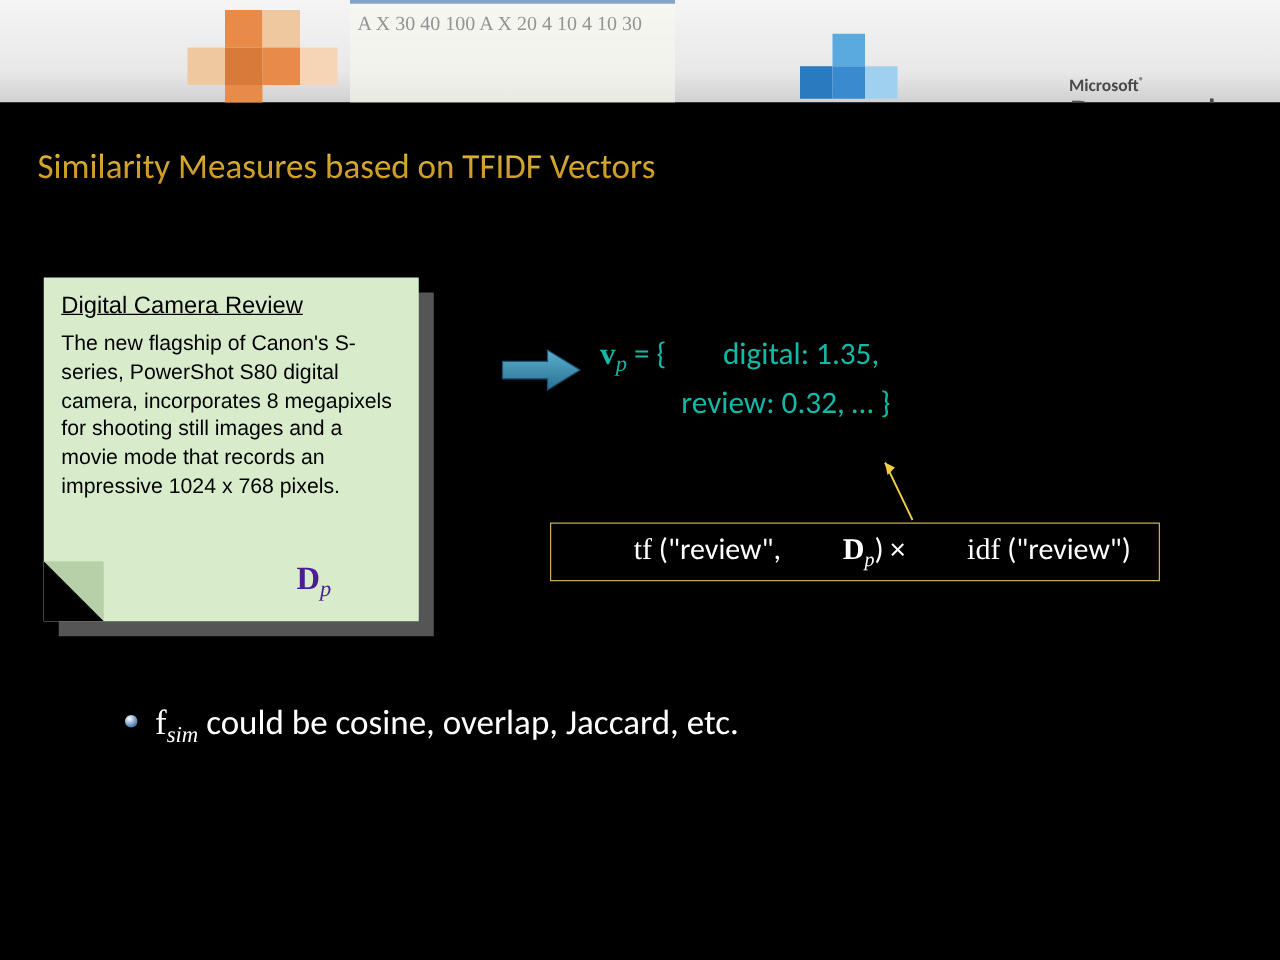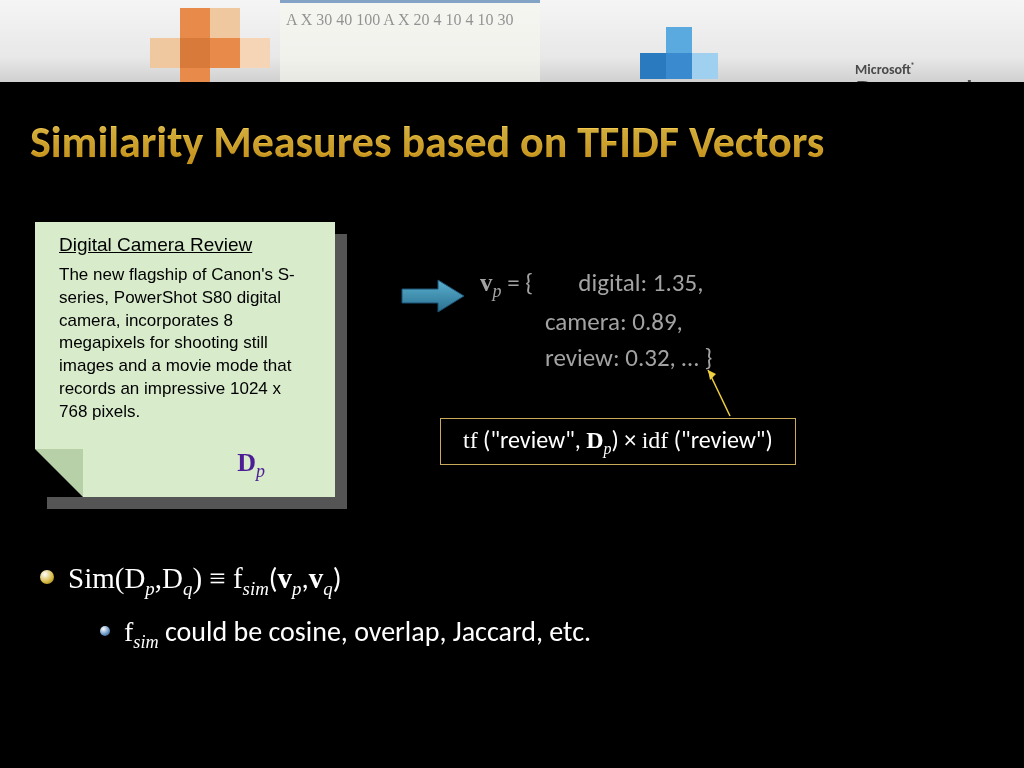--- a/index.html
+++ b/index.html
@@ -60,22 +60,22 @@
     position: absolute;
     right: 40px;
     top: 12px;
     text-align: left;
     color: #4a4a4a;
   }
   .ms-logo .ms { font-size: 14px; font-weight: 600; margin-top: 48px; }
   .ms-logo .ms sup { font-size: 8px; }
   .ms-logo .research { font-size: 34px; font-weight: 400; letter-spacing: 0.5px; line-height: 0.9; }
   .slide-title {
-    font-size: 44px;
-    font-weight: 700;
+    font-size: 28px;
+    font-weight: 400;
     padding: 30px 30px 20px 30px;
     background: linear-gradient(to bottom, #fff2cc 0%, #f5c842 45%, #d99000 100%);
     -webkit-background-clip: text;
     background-clip: text;
     color: transparent;
     text-shadow: 0 1px 1px rgba(0,0,0,0.15);
     filter: drop-shadow(0 1px 0 rgba(255,255,255,0.05));
   }
   .sticky-wrap {
     position: absolute;
@@ -90,21 +90,21 @@
     width: 300px; height: 275px;
     background: #555;
   }
   .sticky-note {
     position: absolute;
     left: 0; top: 0;
     width: 300px;
     height: 275px;
     background: #d8eccc;
     color: #000;
-    padding: 10px 24px;
+    padding: 10px 14px;
     font-family: Arial, sans-serif;
     font-size: 17px;
     line-height: 1.35;
   }
   .sticky-title {
     text-decoration: underline;
     font-size: 19px;
     margin-bottom: 6px;
   }
   .sticky-note .dp {
@@ -128,39 +128,39 @@
   }
   .arrow {
     position: absolute;
     left: 400px;
     top: 278px;
   }
   .vector-box {
     position: absolute;
     left: 480px;
     top: 265px;
-    color: #a3a3a3;
+    color: #14b8a6;
     font-size: 25px;
     line-height: 1.45;
     font-family: "Segoe UI", Calibri, sans-serif;
   }
   .vector-box .vp { font-family: "Times New Roman", serif; font-weight: bold; }
   .vector-box .vp sub { font-style: italic; font-weight: normal; font-size: 18px; }
   .vector-line2, .vector-line3 { padding-left: 65px; }
   .formula-box {
     position: absolute;
     left: 440px;
     top: 418px;
     border: 1px solid #c9a95a;
     padding: 6px 22px;
     color: #fff;
     font-size: 24px;
     font-family: "Segoe UI", Calibri, sans-serif;
   }
-  .formula-box .rm { font-family: "Times New Roman", serif; }
+  .formula-box .rm { font-family: "Times New Roman", serif; margin-left: 44px; }
   .formula-box .bold { font-weight: bold; }
   .formula-box sub { font-style: italic; font-size: 16px; font-family: "Times New Roman", serif; }
   .yellow-arrow {
     position: absolute;
     left: 700px;
     top: 362px;
   }
   .bullets {
     position: absolute;
     left: 40px;
@@ -251,41 +251,34 @@
       </linearGradient>
     </defs>
     <polygon points="2,11 38,11 38,2 64,18 38,34 38,25 2,25" fill="url(#ag)" stroke="#1a5070" stroke-width="1"></polygon>
   </svg>
 </div>
 
 <div class="vector-box">
   <div>
     <span class="vp"><span>v</span><sub>p</sub></span><span> = {</span>&nbsp;&nbsp;&nbsp;&nbsp;&nbsp;&nbsp;&nbsp;&nbsp;<span>digital: 1.35,</span>
   </div>
-  <div class="vector-line2">camera: 0.89,</div>
   <div class="vector-line3">review: 0.32, … }</div>
 </div>
 
 <div class="yellow-arrow">
   <svg width="50" height="60">
     <line x1="30" y1="54" x2="8" y2="8" stroke="#f0d040" stroke-width="1.5"></line>
     <polygon points="8,8 16,12 10,18" fill="#f0d040"></polygon>
   </svg>
 </div>
 
 <div class="formula-box">
   <span class="rm">tf</span><span> ("review", </span><span class="rm bold">D</span><sub>p</sub><span>) × </span><span class="rm">idf</span><span> ("review")</span>
 </div>
 
 <div class="bullets">
-  <div class="bullet1">
-    <div class="bulletdot-lg"></div>
-    <div>
-      <span class="serif">Sim(D</span><sub>p</sub><span class="serif">,D</span><sub>q</sub><span class="serif">) ≡ f</span><sub>sim</sub><span>(</span><span class="serif bold">v</span><sub>p</sub><span>,</span><span class="serif bold">v</span><sub>q</sub><span>)</span>
-    </div>
-  </div>
   <div class="bullet2">
     <div class="bulletdot-sm"></div>
     <div>
       <span class="serif">f</span><sub>sim</sub><span> could be cosine, overlap, Jaccard, etc.</span>
     </div>
   </div>
 </div>
 
 </body></html>

